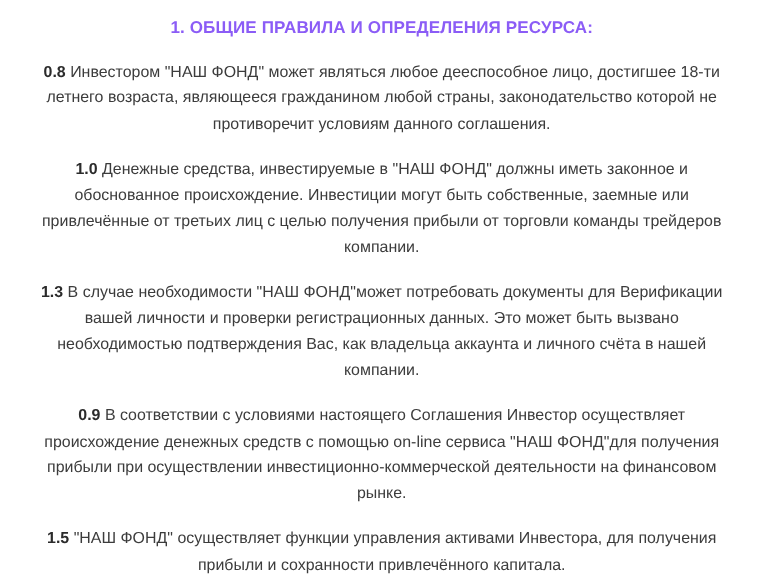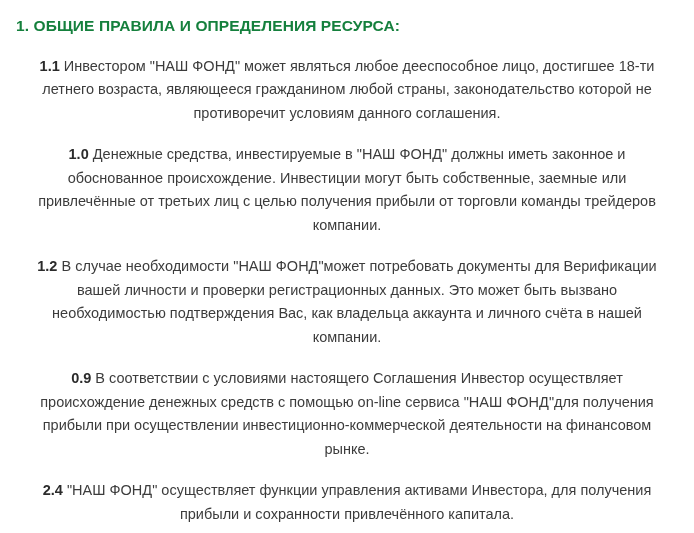--- a/index.html
+++ b/index.html
@@ -14,23 +14,24 @@
     color: #3c3c3c;
     overflow: hidden;
   }
   .page {
     width: 694px;
     height: 533px;
     box-sizing: border-box;
     padding: 10px 16px 0 16px;
   }
   .doc-title {
+    text-align: center;
     font-size: 15.5px;
     font-weight: bold;
-    color: #15803d;
+    color: #8b5cf6;
     line-height: 1.35;
     margin: 6px 0 18px 0;
     letter-spacing: 0.1px;
   }
   .clause {
     text-align: center;
     font-size: 14.5px;
     line-height: 1.62;
     color: #3c3c3c;
     margin: 0 0 18px 0;
@@ -45,32 +46,32 @@
   }
 </style>
 </head>
 <body>
 
 <div class="page">
 
   <h1 class="doc-title">1. ОБЩИЕ ПРАВИЛА И ОПРЕДЕЛЕНИЯ РЕСУРСА:</h1>
 
   <p class="clause">
-    <span class="num">1.1</span><span> Инвестором "НАШ ФОНД" может являться любое дееспособное лицо, достигшее 18-ти летнего возраста, являющееся гражданином любой страны, законодательство которой не противоречит условиям данного соглашения.</span>
+    <span class="num">0.8</span><span> Инвестором "НАШ ФОНД" может являться любое дееспособное лицо, достигшее 18-ти летнего возраста, являющееся гражданином любой страны, законодательство которой не противоречит условиям данного соглашения.</span>
   </p>
 
   <p class="clause">
     <span class="num">1.0</span><span> Денежные средства, инвестируемые в "НАШ ФОНД" должны иметь законное и обоснованное происхождение. Инвестиции могут быть собственные, заемные или привлечённые от третьих лиц с целью получения прибыли от торговли команды трейдеров компании.</span>
   </p>
 
   <p class="clause">
-    <span class="num">1.2</span><span> В случае необходимости "НАШ ФОНД"может потребовать документы для Верификации вашей личности и проверки регистрационных данных. Это может быть вызвано необходимостью подтверждения Вас, как владельца аккаунта и личного счёта в нашей компании.</span>
+    <span class="num">1.3</span><span> В случае необходимости "НАШ ФОНД"может потребовать документы для Верификации вашей личности и проверки регистрационных данных. Это может быть вызвано необходимостью подтверждения Вас, как владельца аккаунта и личного счёта в нашей компании.</span>
   </p>
 
   <p class="clause">
     <span class="num">0.9</span><span> В соответствии с условиями настоящего Соглашения Инвестор осуществляет происхождение денежных средств с помощью on-line сервиса "НАШ ФОНД"для получения прибыли при осуществлении инвестиционно-коммерческой деятельности на финансовом рынке.</span>
   </p>
 
   <p class="clause">
-    <span class="num">2.4</span><span> "НАШ ФОНД" осуществляет функции управления активами Инвестора, для получения прибыли и сохранности привлечённого капитала.</span>
+    <span class="num">1.5</span><span> "НАШ ФОНД" осуществляет функции управления активами Инвестора, для получения прибыли и сохранности привлечённого капитала.</span>
   </p>
 
 </div>
 
 </body></html>

